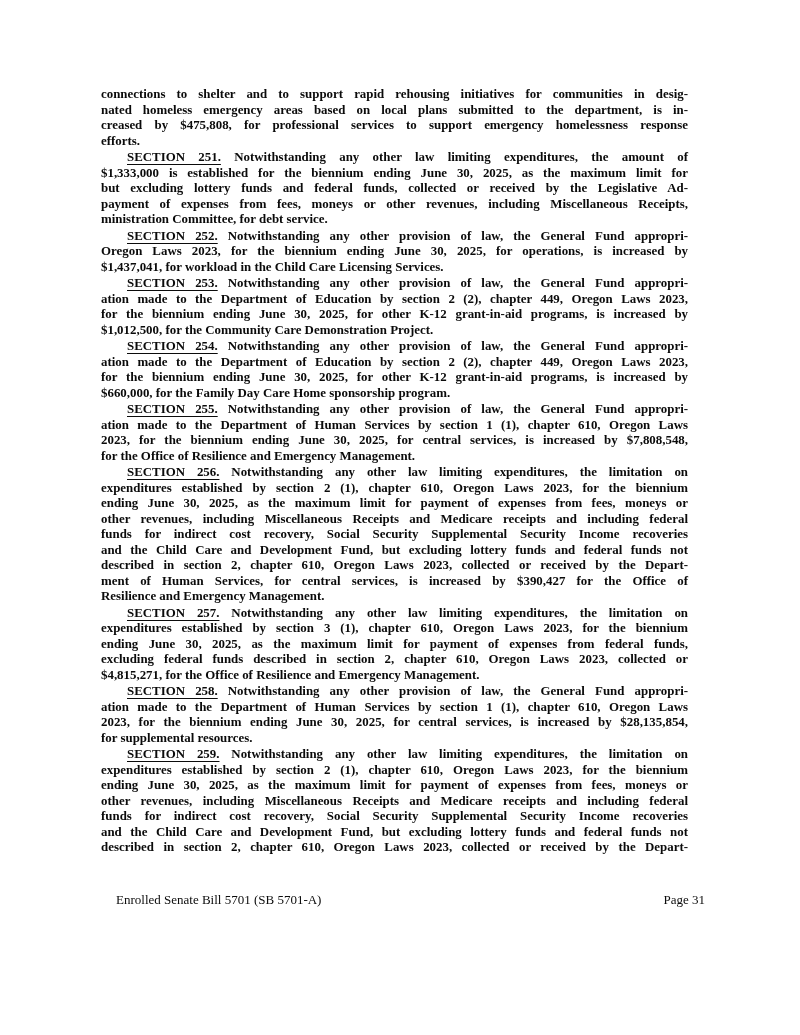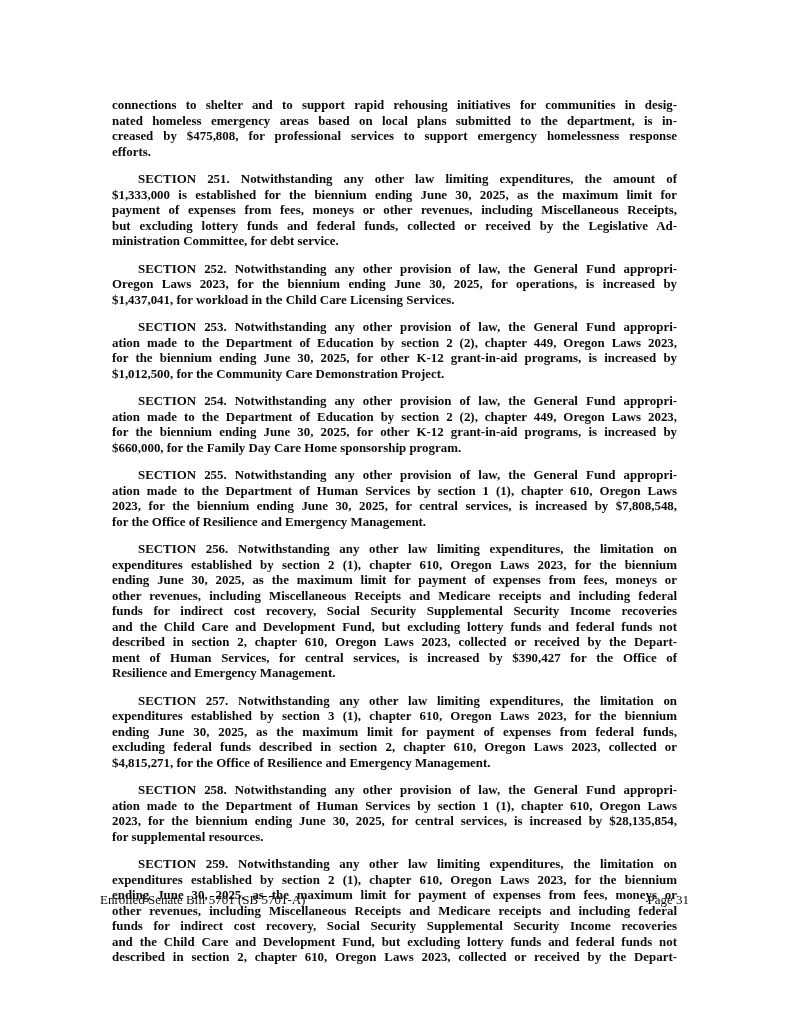--- a/index.html
+++ b/index.html
@@ -23,39 +23,40 @@
   }
   .body-text {
     position: absolute;
     left: 100px;
     top: 86px;
     width: 589px;
     font-size: 12.9px;
     line-height: 15.5px;
     font-weight: 700;
   }
-  .paragraph { margin: 12px; }
+  .paragraph { margin: 1px; }
   .line {
     text-align: justify;
     text-align-last: justify;
   }
   .line.lastline {
     text-align: left;
     text-align-last: left;
   }
   .line.indent {
     padding-left: 26px;
   }
   .section-label {
+    text-decoration: underline;
     text-decoration-thickness: 1px;
     text-underline-offset: 2.5px;
   }
   .footer {
     position: absolute;
-    left: 100px;
+    left: 116px;
     top: 892px;
     width: 589px;
     display: flex;
     justify-content: space-between;
     font-size: 13px;
     font-weight: 400;
     line-height: 15px;
   }
 </style>
 </head>
@@ -65,22 +66,22 @@
   <main class="body-text" id="bill-text">
       <div class="paragraph">
         <div class="line">connections to shelter and to support rapid rehousing initiatives for communities in desig-</div>
         <div class="line">nated homeless emergency areas based on local plans submitted to the department, is in-</div>
         <div class="line">creased by $475,808, for professional services to support emergency homelessness response</div>
         <div class="line lastline">efforts.</div>
       </div>
       <div class="paragraph">
         <div class="line indent"><span class="section-label">SECTION 251.</span> Notwithstanding any other law limiting expenditures, the amount of</div>
         <div class="line">$1,333,000 is established for the biennium ending June 30, 2025, as the maximum limit for</div>
+        <div class="line">but excluding lottery funds and federal funds, collected or received by the Legislative Ad-</div>
         <div class="line">payment of expenses from fees, moneys or other revenues, including Miscellaneous Receipts,</div>
-        <div class="line">but excluding lottery funds and federal funds, collected or received by the Legislative Ad-</div>
         <div class="line lastline">ministration Committee, for debt service.</div>
       </div>
       <div class="paragraph">
         <div class="line indent"><span class="section-label">SECTION 252.</span> Notwithstanding any other provision of law, the General Fund appropri-</div>
         <div class="line">Oregon Laws 2023, for the biennium ending June 30, 2025, for operations, is increased by</div>
         <div class="line lastline">$1,437,041, for workload in the Child Care Licensing Services.</div>
       </div>
       <div class="paragraph">
         <div class="line indent"><span class="section-label">SECTION 253.</span> Notwithstanding any other provision of law, the General Fund appropri-</div>
         <div class="line">ation made to the Department of Education by section 2 (2), chapter 449, Oregon Laws 2023,</div>

